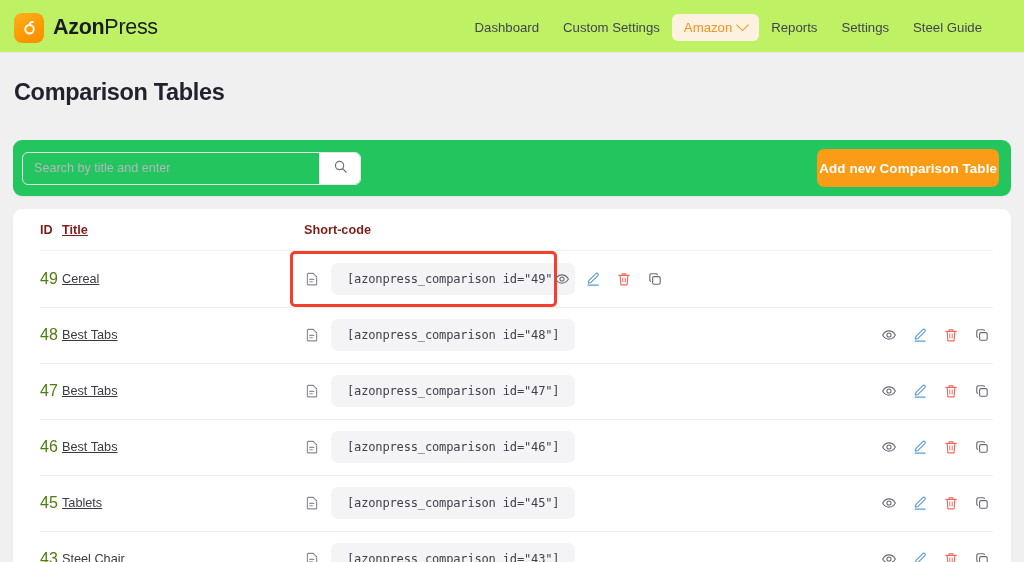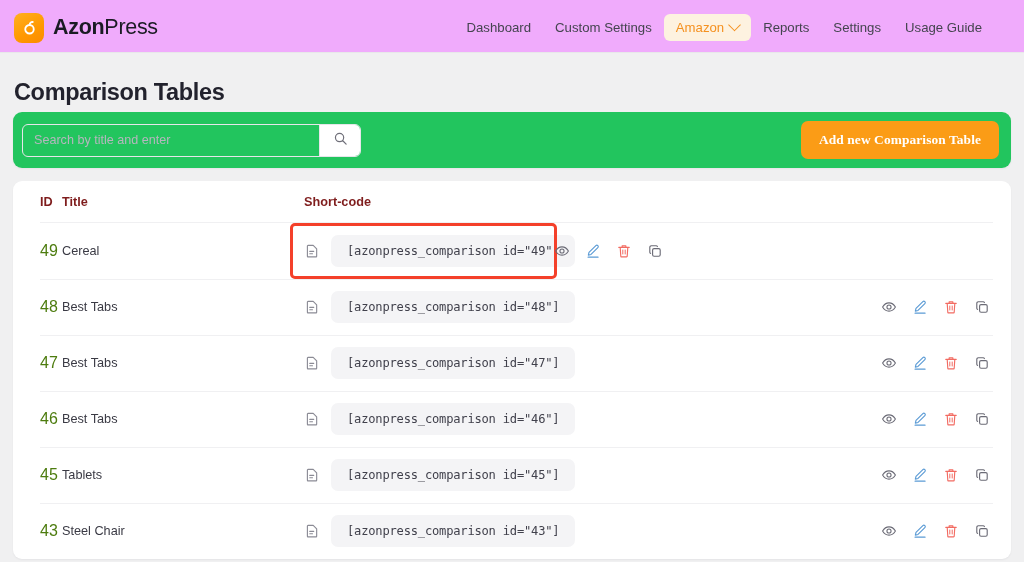--- a/index.html
+++ b/index.html
@@ -13,21 +13,21 @@
   body {
     background: #f0f0f1;
     font-family: "Liberation Sans", sans-serif;
     color: #1e1e2d;
     -webkit-font-smoothing: antialiased;
   }
 
   
   .topbar {
     height: 53px;
-    background: #f0abfc;
+    background: #bef264;
     display: flex;
     align-items: center;
     padding: 2px 30px 0 14px;
     position: relative;
   }
   .topbar::after {
     content: "";
     position: absolute;
     left: 0; right: 0; bottom: 0;
     height: 1px;
@@ -84,21 +84,21 @@
   .chev {
     display: inline-block;
     width: 9px; height: 9px;
     border-right: 1.6px solid #f59120;
     border-bottom: 1.6px solid #f59120;
     transform: translateY(-2.5px) rotate(45deg);
   }
 
   
   .page-head {
-    padding: 26px 0 6px 14px;
+    padding: 26px 0 34px 14px;
   }
   .page-title {
     font-size: 23.5px;
     font-weight: 700;
     letter-spacing: -0.35px;
     color: #22222d;
   }
 
   
   .wrap { padding: 0 13px; }
@@ -146,24 +146,24 @@
     cursor: pointer;
   }
 
   .add-btn {
     margin-left: auto;
     background: #fb9c16;
     color: #fff;
     border: 0;
     border-radius: 7px;
     height: 38px;
-    padding: 0 18px;
+    padding: 0 2px;
     font-size: 13.4px;
     font-weight: 700;
-    font-family: Liberation Serif, serif;
+    font-family: Liberation Sans, sans-serif;
     cursor: pointer;
     letter-spacing: .1px;
     white-space: nowrap;
   }
 
   
   .table-card {
     background: #fff;
     border-radius: 9px;
     margin-top: 13px;
@@ -186,21 +186,21 @@
     height: 1px;
     background: #f0f0f2;
   }
   .thead {
     height: 42px;
     position: relative;
   }
   .thead::after { top: auto; bottom: 0; }
 
   .c-id    { width: 49px; padding-left: 27px; font-size: 16px; color: #4d7c0f; flex: none; }
-  .c-title { width: 242px; font-size: 12.7px; color: #3a3a44; flex: none; }
+  .c-title { width: 242px; font-size: 12.7px; color: #3a3a44; flex: none; text-decoration: underline; }
   .c-code  { flex: 1; display: flex; align-items: center; gap: 11px; }
   .c-act   { width: 112px; display: flex; align-items: center; gap: 15px; justify-content: flex-start; flex: none; }
 
   .thead .c-id,
   .thead .c-title,
   .thead .c-code-h {
     font-size: 12.7px;
     font-weight: 700;
     color: #7f1d1d;
   }
@@ -261,21 +261,21 @@
 
   <nav class="nav">
     <div class="nav-item">Dashboard</div>
     <div class="nav-item">Custom Settings</div>
     <div class="nav-item active">
       <span>Amazon</span>
       <span class="chev"></span>
     </div>
     <div class="nav-item">Reports</div>
     <div class="nav-item">Settings</div>
-    <div class="nav-item">Usage Guide</div>
+    <div class="nav-item">Steel Guide</div>
   </nav>
 </div>
 
 <div class="page-head">
   <div class="page-title">Comparison Tables</div>
 </div>
 
 <div class="wrap">
 
   <div class="toolbar">

